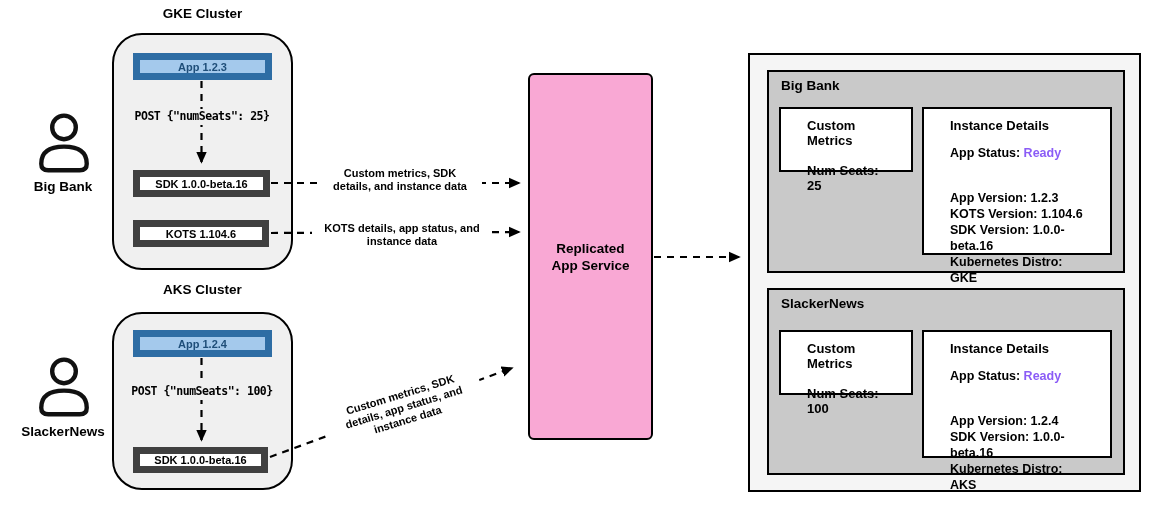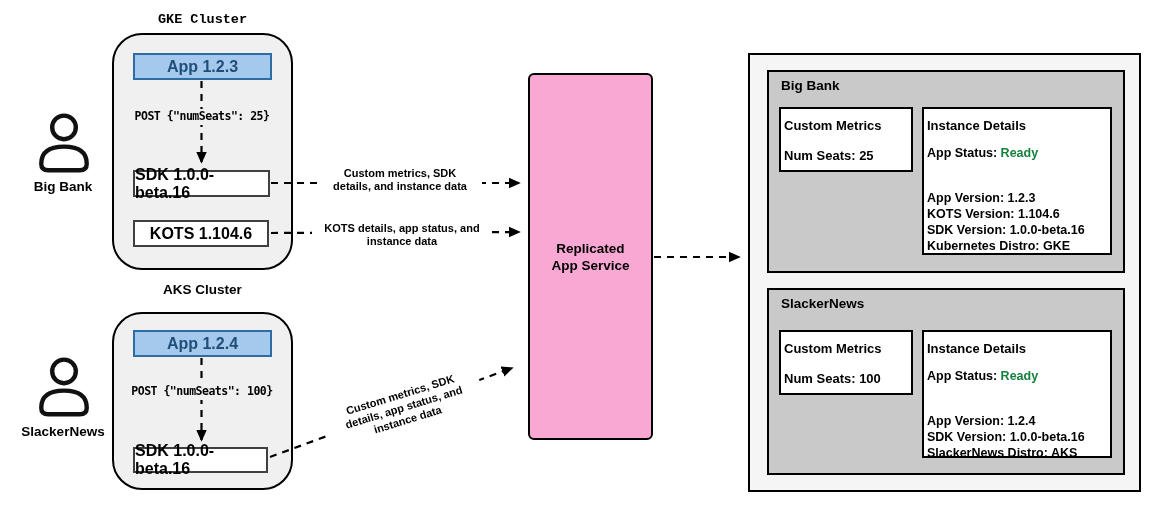--- a/index.html
+++ b/index.html
@@ -19,23 +19,23 @@
     background:#f0f0f0; border:2.5px solid #000; border-radius:30px; z-index:1;
   }
   .service-box {
     background:#f9a8d4; border:2.5px solid #000; border-radius:6px; z-index:2;
     display:flex; align-items:center; justify-content:center; text-align:center;
     font-size:13.5px; line-height:17px;
   }
 
   
   .node {
-    background:#ffffff; border:2px solid #404040; z-index:4;
+    background:#ffffff; border:7px solid #404040; z-index:4;
     display:flex; align-items:center; justify-content:center;
-    font-size:16px;
+    font-size:11px;
   }
   .node.app {
     background:#a4c9ec; border-color:#2e6da4; color:#1f4e79;
   }
 
   .post-label {
     background:#f0f0f0; font-family:"DejaVu Sans Mono", monospace;
     font-size:11.5px; font-weight:bold; text-align:center; z-index:5;
     letter-spacing:-0.5px;
   }
@@ -47,27 +47,27 @@
   .edge-label.rotated { transform:rotate(-17deg); }
 
   .actor-label { font-size:13.5px; text-align:center; z-index:5; }
   .actor-icon { z-index:4; }
 
   
   .platform { background:#f5f5f5; border:2.5px solid #000; z-index:1; }
   .customer-card { background:#c9c9c9; border:2px solid #000; z-index:2; }
   .card-title { font-size:13.5px; z-index:3; }
   .panel {
-    background:#ffffff; border:2px solid #000; z-index:3; padding:9px 3px;
+    background:#ffffff; border:2px solid #000; z-index:3; padding:9px 26px;
     font-size:13px;
   }
   .panel .panel-title { font-size:13px; }
   .metric-line { margin-top:15px; font-size:13px; }
   .status-line { margin-top:13px; font-size:12.5px; }
-  .status-ready { color:#15803d; }
+  .status-ready { color:#8b5cf6; }
   .detail-lines { margin-top:30px; font-size:12.5px; line-height:16px; }
 
   svg.connectors { position:absolute; left:0; top:0; z-index:3; pointer-events:none; }
 </style>
 </head>
 <body>
 
 <div id="canvas">
 
   <svg class="connectors" width="1166" height="516">
@@ -87,21 +87,21 @@
   </svg>
 
   <svg class="abs actor-icon" style="left:36px; top:112px;" width="56" height="64" viewBox="0 0 64 72">
     <g fill="none" stroke="#111" stroke-width="5">
       <circle cx="32" cy="17" r="13.5"></circle>
       <path d="M14 66 L50 66 Q58 66 58 58.5 Q58 39 32 39 Q6 39 6 58.5 Q6 66 14 66 Z" stroke-linejoin="round"></path>
     </g>
   </svg>
   <div class="abs actor-label" style="left:13px; top:179px; width:100px;">Big Bank</div>
 
-  <div class="abs shape-title" style="left:112px; top:12px; width:181px;font-family:Liberation Mono, monospace;">GKE Cluster</div>
+  <div class="abs shape-title" style="left:112px; top:6px; width:181px;">GKE Cluster</div>
   <div class="abs cluster" style="left:112px; top:33px; width:181px; height:237px;"></div>
   <div class="abs node app" style="left:133px; top:53px; width:139px; height:27px;">App 1.2.3</div>
   <div class="abs post-label" style="left:120px; top:109px; width:164px; height:16px;">POST {"numSeats": 25}</div>
   <div class="abs node" style="left:133px; top:170px; width:137px; height:27px;">SDK 1.0.0-beta.16</div>
   <div class="abs node" style="left:133px; top:220px; width:136px; height:27px;">KOTS 1.104.6</div>
 
   <svg class="abs actor-icon" style="left:36px; top:356px;" width="56" height="64" viewBox="0 0 64 72">
     <g fill="none" stroke="#111" stroke-width="5">
       <circle cx="32" cy="17" r="13.5"></circle>
       <path d="M14 66 L50 66 Q58 66 58 58.5 Q58 39 32 39 Q6 39 6 58.5 Q6 66 14 66 Z" stroke-linejoin="round"></path>
@@ -160,17 +160,17 @@
   <div class="abs panel" style="left:779px; top:330px; width:134px; height:65px;">
     <div class="panel-title">Custom Metrics</div>
     <div class="metric-line">Num Seats: 100</div>
   </div>
   <div class="abs panel" style="left:922px; top:330px; width:190px; height:128px;">
     <div class="panel-title">Instance Details</div>
     <div class="status-line"><span>App Status: </span><span class="status-ready">Ready</span></div>
     <div class="detail-lines">
       <div>App Version: 1.2.4</div>
       <div>SDK Version: 1.0.0-beta.16</div>
-      <div>SlackerNews Distro: AKS</div>
+      <div>Kubernetes Distro: AKS</div>
     </div>
   </div>
 
 </div>
 
 </body></html>

